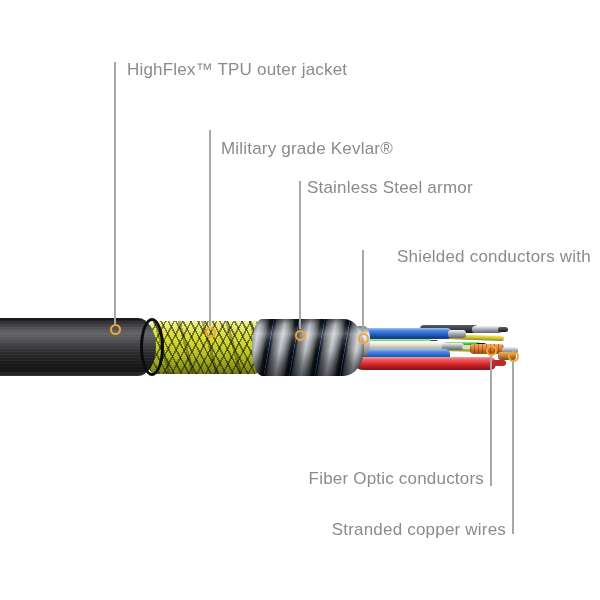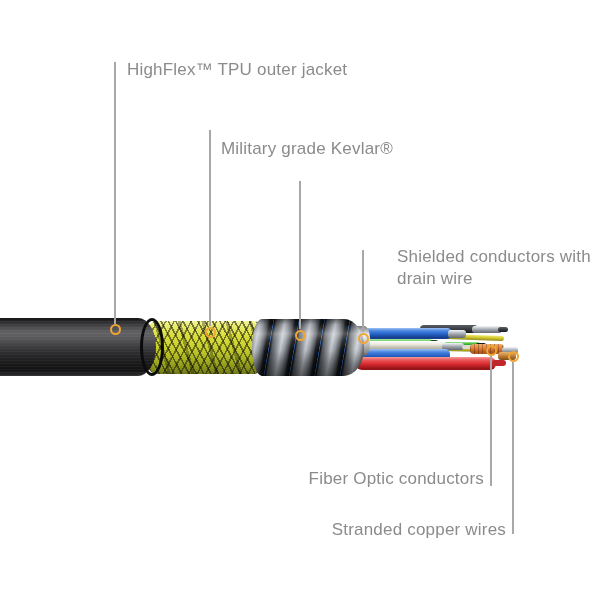--- a/index.html
+++ b/index.html
@@ -129,20 +129,20 @@
 
   <div class="leader" style="left:114px;top:62px;height:262px;"></div>
   <div class="leader" style="left:209px;top:130px;height:196px;"></div>
   <div class="leader" style="left:299px;top:181px;height:148px;"></div>
   <div class="leader" style="left:362px;top:250px;height:82px;"></div>
   <div class="leader" style="left:490px;top:356px;height:130px;"></div>
   <div class="leader" style="left:512px;top:362px;height:172px;"></div>
 
   <div class="label" style="left:127px;top:59px;">HighFlex™ TPU outer jacket</div>
   <div class="label" style="left:221px;top:126px;margin-top:12px;">Military grade Kevlar®</div>
+  <div class="label" style="left:307px;top:177px;">Stainless Steel armor</div>
   <div class="label" style="left:397px;top:246px;">
     <div>Shielded conductors with</div>
-    <div>drain wire</div>
   </div>
   <div class="label right" style="right:116px;top:468px;">Fiber Optic conductors</div>
   <div class="label right" style="right:94px;top:519px;">Stranded copper wires</div>
 
 </div>
 
 </body></html>

